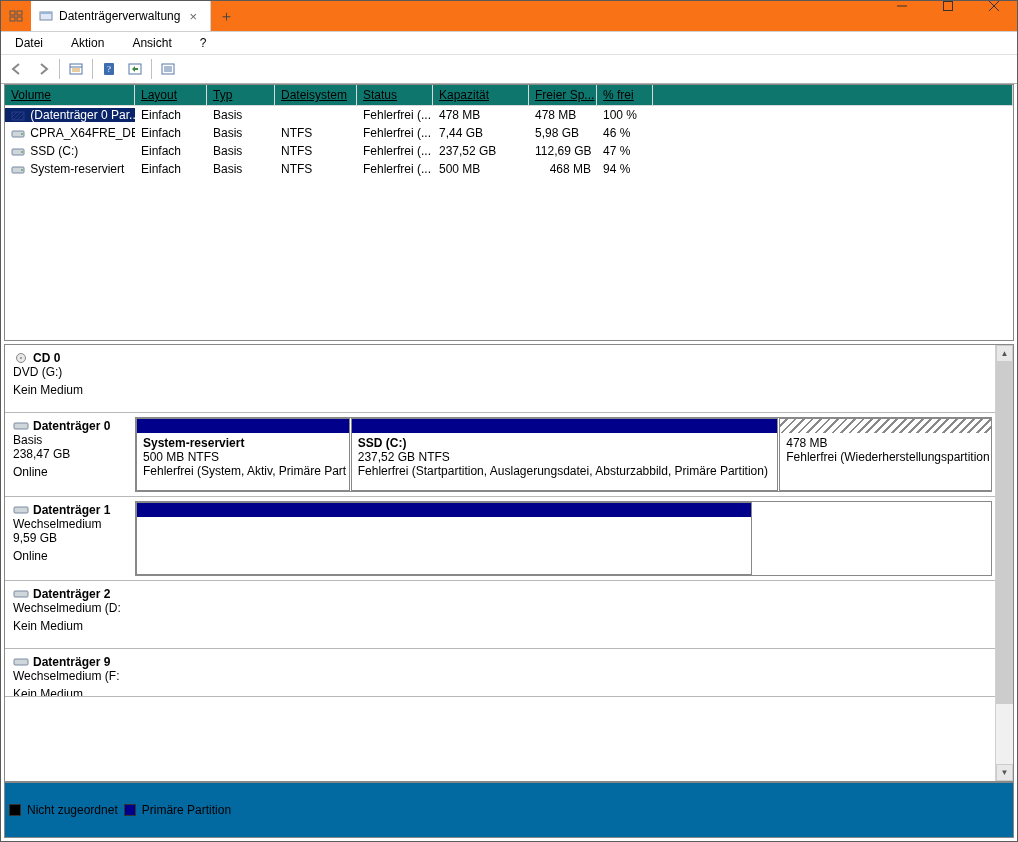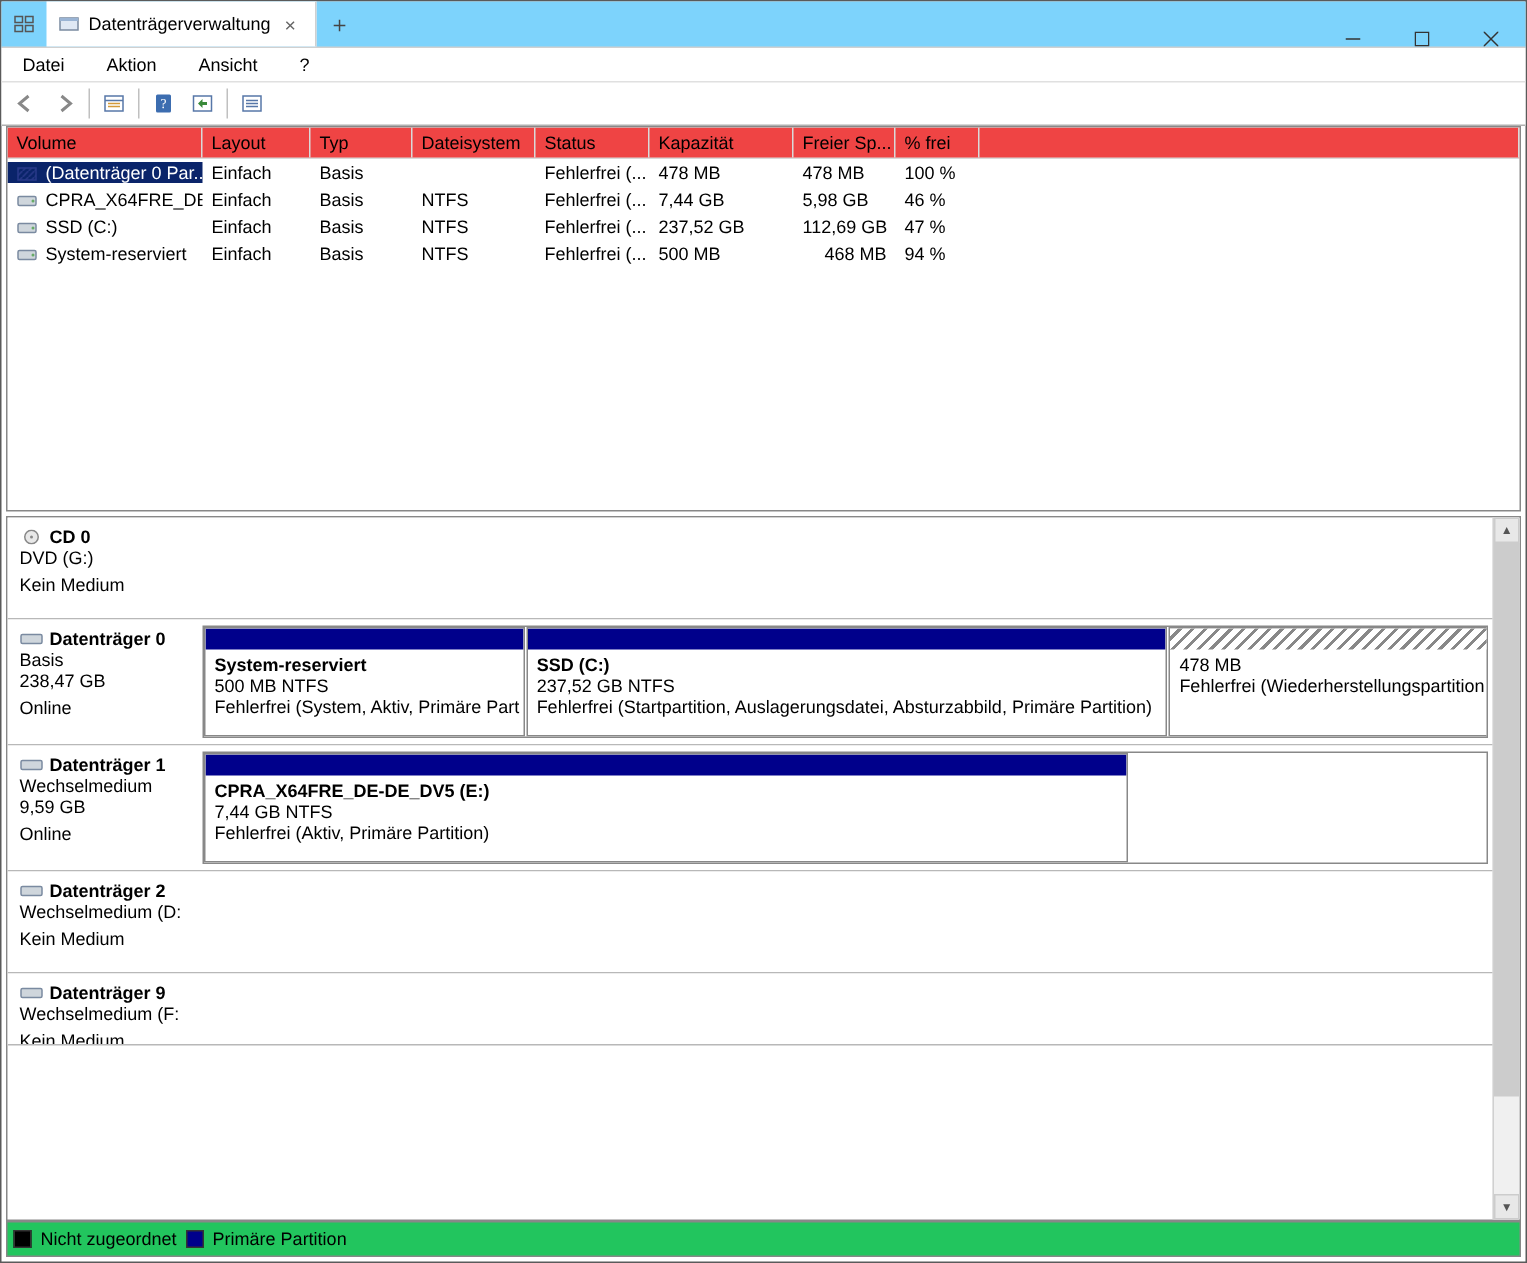--- a/index.html
+++ b/index.html
@@ -1,37 +1,37 @@
 <!DOCTYPE html>
 <html><head>
 <meta charset="utf-8">
 <style>
   html,body{margin:0;padding:0;font-family:"Segoe UI",Tahoma,sans-serif;font-size:12px;color:#000;background:#fff;}
   .window{width:1018px;height:842px;border:1px solid #5a5a5a;box-sizing:border-box;display:flex;flex-direction:column;background:#fff;}
-  .titlebar{height:30px;background:#7dd3fc;display:flex;align-items:flex-end;border-bottom:1px solid #d0d0d0;}
+  .titlebar{height:30px;background:#f97316;display:flex;align-items:flex-start;border-bottom:1px solid #d0d0d0;}
   .titlebar-left{display:flex;align-items:center;}
   .app-icon{width:30px;height:30px;display:flex;align-items:center;justify-content:center;}
   .app-icon svg{width:14px;height:14px;}
   .tab{height:30px;display:flex;align-items:center;padding:0 10px 0 8px;background:#f0f0f0;border-right:1px solid #d0d0d0;gap:6px;}
   .tab.active{background:#fff;}
   .tab-close{width:14px;height:14px;display:flex;align-items:center;justify-content:center;color:#666;font-size:13px;line-height:1;}
   .tab-add{width:30px;display:flex;align-items:center;justify-content:center;font-size:15px;color:#444;}
   .titlebar-spacer{flex:1;}
   .win-btn{width:46px;display:flex;align-items:center;justify-content:center;color:#333;}
   .win-btn svg{width:10px;height:10px;}
   .menubar{height:22px;display:flex;align-items:center;padding:0 6px;gap:12px;background:#fff;}
   .menu-item{padding:2px 8px;}
   .toolbar{height:28px;display:flex;align-items:center;padding:0 4px;gap:2px;border-top:1px solid #e0e0e0;border-bottom:1px solid #b0b0b0;background:#fff;}
   .tb-btn{width:22px;height:22px;display:flex;align-items:center;justify-content:center;border:1px solid transparent;}
   .tb-btn svg{width:16px;height:16px;}
   .tb-sep{width:1px;height:20px;background:#c0c0c0;margin:0 2px;}
   .content{flex:1;display:flex;flex-direction:column;min-height:0;}
   
   .vol-pane{height:255px;border:1px solid #888;margin:0 3px;background:#fff;overflow:hidden;position:relative;}
-  .vol-header{display:flex;height:20px;background:#ef4444;border-bottom:1px solid #d9d9d9;}
+  .vol-header{display:flex;height:20px;background:#0f766e;border-bottom:1px solid #d9d9d9;text-decoration:underline;}
   .vh-cell{border-right:1px solid #d9d9d9;padding:0 6px;display:flex;align-items:center;white-space:nowrap;overflow:hidden;box-sizing:border-box;}
   .vol-body{}
   .vol-row{display:flex;height:18px;align-items:center;}
   .vr-cell{padding:0 6px;white-space:nowrap;overflow:hidden;box-sizing:border-box;}
   .vol-icon{width:14px;height:12px;margin-right:2px;display:inline-block;vertical-align:middle;}
   .vol-icon svg{width:14px;height:12px;display:block;}
   .sel{background:#0a246a;color:#fff;}
   
   .disk-pane{flex:1;margin:3px 3px 0 3px;border:1px solid #888;overflow:hidden;position:relative;background:#fff;}
   .disk-scroll{position:absolute;top:0;right:0;bottom:0;width:17px;background:#f0f0f0;border-left:1px solid #d0d0d0;}
@@ -47,21 +47,21 @@
   .disk-icn{width:16px;height:10px;display:inline-block;}
   .disk-icn svg{width:16px;height:10px;display:block;}
   .disk-parts{flex:1;display:flex;gap:1px;border:1px solid #888;box-sizing:border-box;overflow:hidden;}
   .part{border:1px solid #888;box-sizing:border-box;display:flex;flex-direction:column;overflow:hidden;}
   .part-bar{height:14px;background:#00008b;}
   .part-bar.hatch{
     background:repeating-linear-gradient(135deg,#fff 0,#fff 4px,#888 4px,#888 6px);
   }
   .part-body{padding:3px 6px;flex:1;white-space:nowrap;overflow:hidden;}
   
-  .legend{height:22px;border:1px solid #888;margin:0 3px 3px 3px;background:#22c55e;display:flex;align-items:center;padding:0 4px;gap:6px;}
+  .legend{height:22px;border:1px solid #888;margin:0 3px 3px 3px;background:#0369a1;display:flex;align-items:center;padding:16px 4px;gap:6px;}
   .lg-sw{width:12px;height:12px;border:1px solid #333;box-sizing:border-box;}
 </style>
 </head>
 <body>
 
 <div class="window">
 
   <div class="titlebar">
     <div class="titlebar-left">
       <div class="app-icon">
@@ -305,25 +305,20 @@
                 <span>Datenträger 1</span>
               </b>
               <div>Wechselmedium</div>
               <div>9,59 GB</div>
               <div style="height: 4px;"></div>
               <div>Online</div>
             </div>
             <div class="disk-parts">
               <div class="part" style="flex: 0 0 72%;">
                 <div class="part-bar"></div>
-                <div class="part-body">
-                  <div><b>CPRA_X64FRE_DE-DE_DV5  (E:)</b></div>
-                  <div>7,44 GB NTFS</div>
-                  <div>Fehlerfrei (Aktiv, Primäre Partition)</div>
-                </div>
               </div>
             </div>
           </div>
           <div class="disk-row short">
             <div class="disk-label">
               <b>
                 <span class="disk-icn">
                   <svg viewBox="0 0 16 10">
                     <rect x="1" y="2" width="14" height="6" rx="1" fill="#cfd6dc" stroke="#7a8aa0"></rect>
                   </svg>

